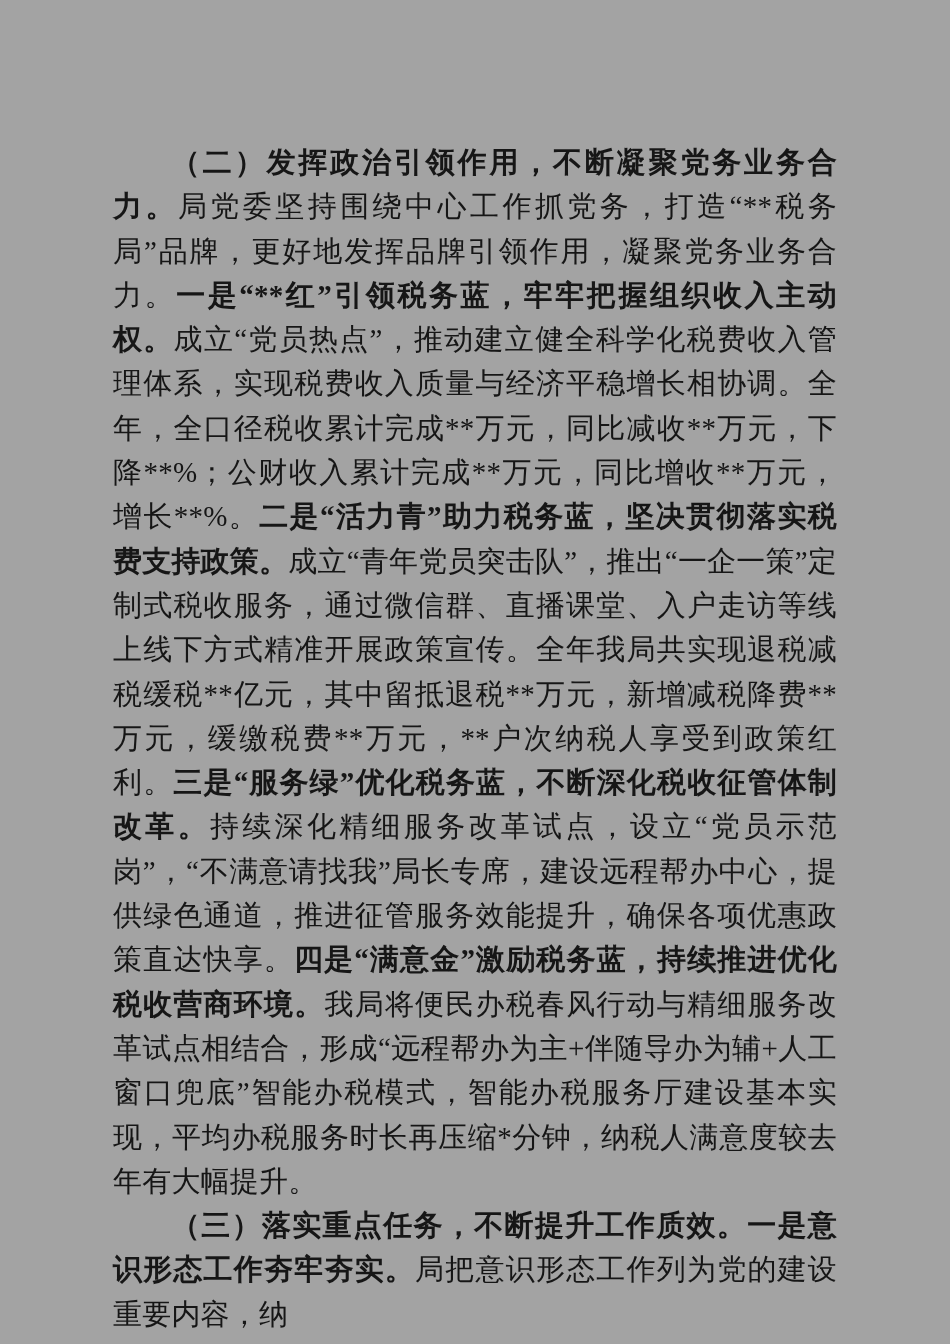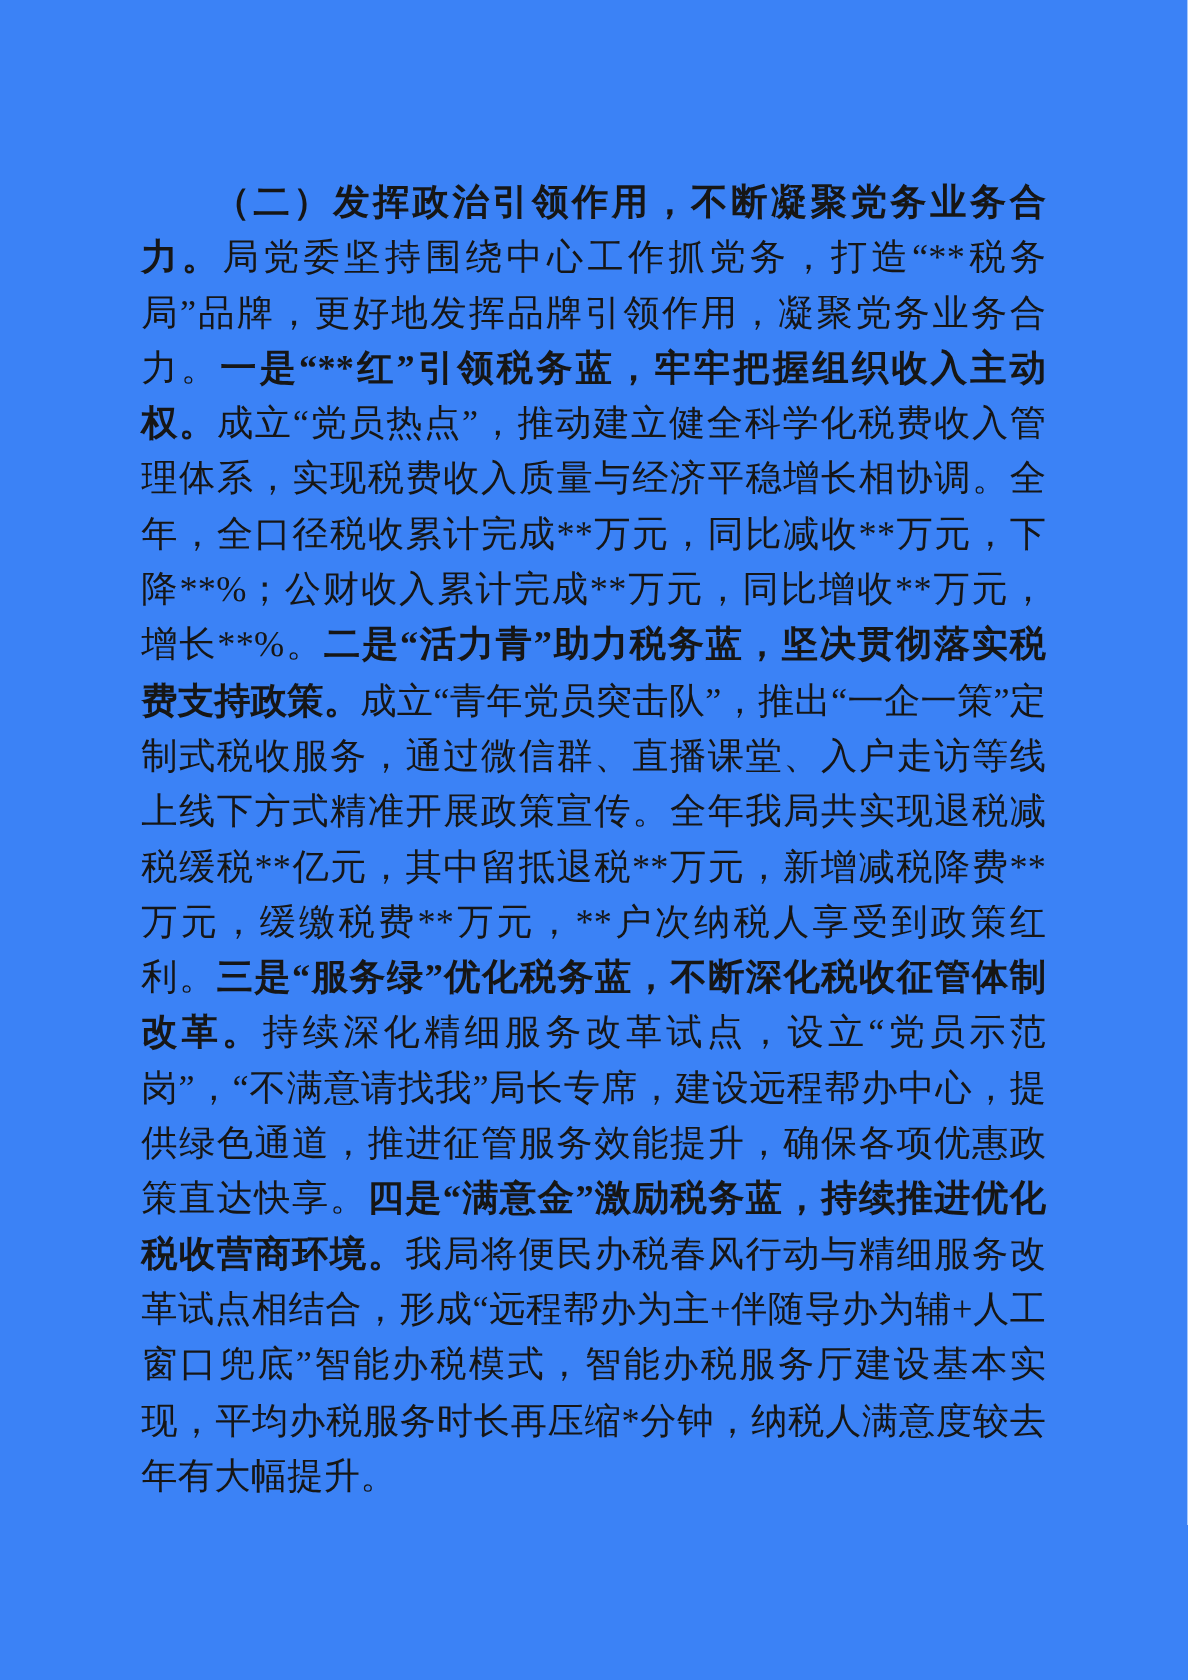--- a/index.html
+++ b/index.html
@@ -35,17 +35,18 @@
   .seg-bold {
     font-weight: 700;
   }
   .seg-normal {
     font-weight: 400;
   }
 </style>
 </head>
 <body>
 
-<div class="page" style="background: #3b82f6;">
+<div class="page" style="background: #a3a3a3;">
   <div class="content" id="doc-body" style="color: rgb(22, 22, 22);">
       <p class="para"><span class="seg-bold">（二）发挥政治引领作用，不断凝聚党务业务合力。</span><span class="seg-normal">局党委坚持围绕中心工作抓党务，打造“**税务局”品牌，更好地发挥品牌引领作用，凝聚党务业务合力。</span><span class="seg-bold">一是“**红”引领税务蓝，牢牢把握组织收入主动权。</span><span class="seg-normal">成立“党员热点”，推动建立健全科学化税费收入管理体系，实现税费收入质量与经济平稳增长相协调。全年，全口径税收累计完成**万元，同比减收**万元，下降**%；公财收入累计完成**万元，同比增收**万元，增长**%。</span><span class="seg-bold">二是“活力青”助力税务蓝，坚决贯彻落实税费支持政策。</span><span class="seg-normal">成立“青年党员突击队”，推出“一企一策”定制式税收服务，通过微信群、直播课堂、入户走访等线上线下方式精准开展政策宣传。全年我局共实现退税减税缓税**亿元，其中留抵退税**万元，新增减税降费**万元，缓缴税费**万元，**户次纳税人享受到政策红利。</span><span class="seg-bold">三是“服务绿”优化税务蓝，不断深化税收征管体制改革。</span><span class="seg-normal">持续深化精细服务改革试点，设立“党员示范岗”，“不满意请找我”局长专席，建设远程帮办中心，提供绿色通道，推进征管服务效能提升，确保各项优惠政策直达快享。</span><span class="seg-bold">四是“满意金”激励税务蓝，持续推进优化税收营商环境。</span><span class="seg-normal">我局将便民办税春风行动与精细服务改革试点相结合，形成“远程帮办为主+伴随导办为辅+人工窗口兜底”智能办税模式，智能办税服务厅建设基本实现，平均办税服务时长再压缩*分钟，纳税人满意度较去年有大幅提升。</span></p>
+      <p class="para"><span class="seg-bold">（三）落实重点任务，不断提升工作质效。一是意识形态工作夯牢夯实。</span><span class="seg-normal">局把意识形态工作列为党的建设重要内容，纳</span></p>
     </div>
 </div>
 
 </body></html>

